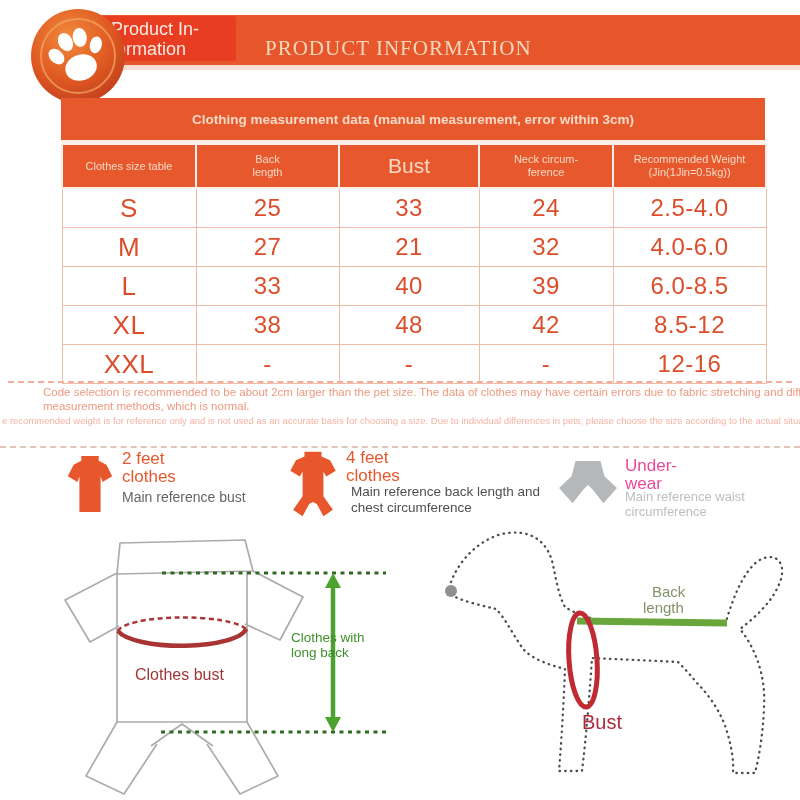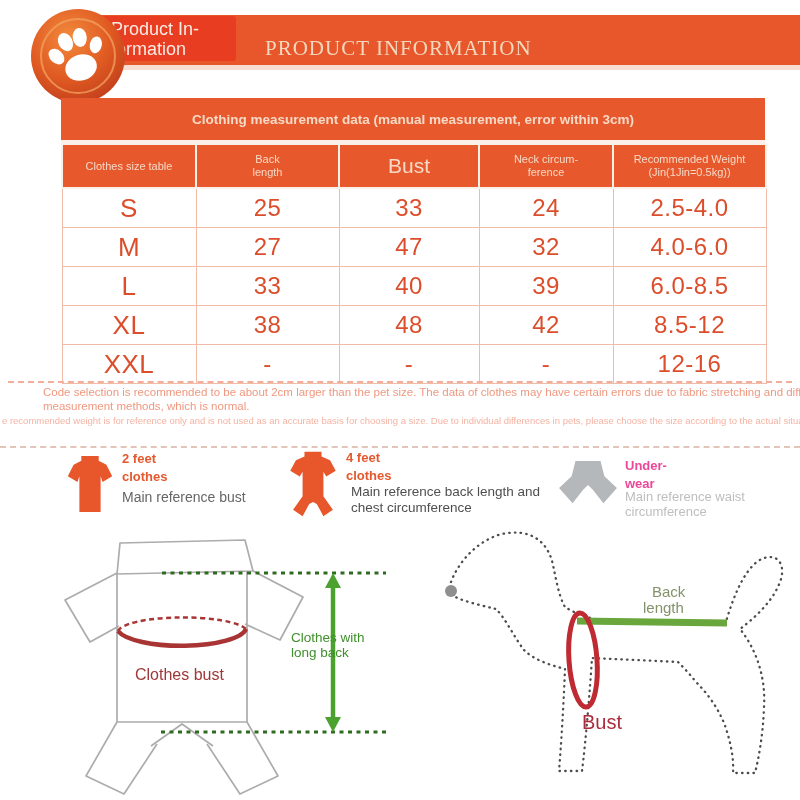--- a/index.html
+++ b/index.html
@@ -33,21 +33,21 @@
 
   
   .dash1{position:absolute;left:8px;top:381px;width:784px;border-top:2px dashed #F2AE9B;}
   .dash2{position:absolute;left:0px;top:446px;width:800px;border-top:2px dashed #E3C4B8;}
   .note1{position:absolute;left:43px;top:385px;color:#EF987F;font-size:11.5px;
         line-height:14px;white-space:nowrap;}
   .note2{position:absolute;left:2px;top:415px;color:#F5B3A3;font-size:9.5px;white-space:nowrap;}
 
   
   .abs{position:absolute;}
-  .leg-title{font-size:13px;line-height:18px;color:#E4592E;font-weight:bold;}
+  .leg-title{font-size:17px;line-height:18px;color:#E4592E;}
   .leg-title.gray{color:#ec4899;margin-top:8px;}
   .leg-desc{font-size:13.5px;line-height:16px;color:#4F4F4F;}
   .leg-desc.light{color:#BCBEC0;}
 </style>
 </head>
 <body>
 
 <div class="page">
 
   <div class="band"></div>
@@ -111,21 +111,21 @@
         <tr>
           <td class="sizecol">S</td>
           <td>25</td>
           <td>33</td>
           <td>24</td>
           <td>2.5-4.0</td>
         </tr>
         <tr>
           <td class="sizecol">M</td>
           <td>27</td>
-          <td>47</td>
+          <td>21</td>
           <td>32</td>
           <td>4.0-6.0</td>
         </tr>
         <tr>
           <td class="sizecol">L</td>
           <td>33</td>
           <td>40</td>
           <td>39</td>
           <td>6.0-8.5</td>
         </tr>

